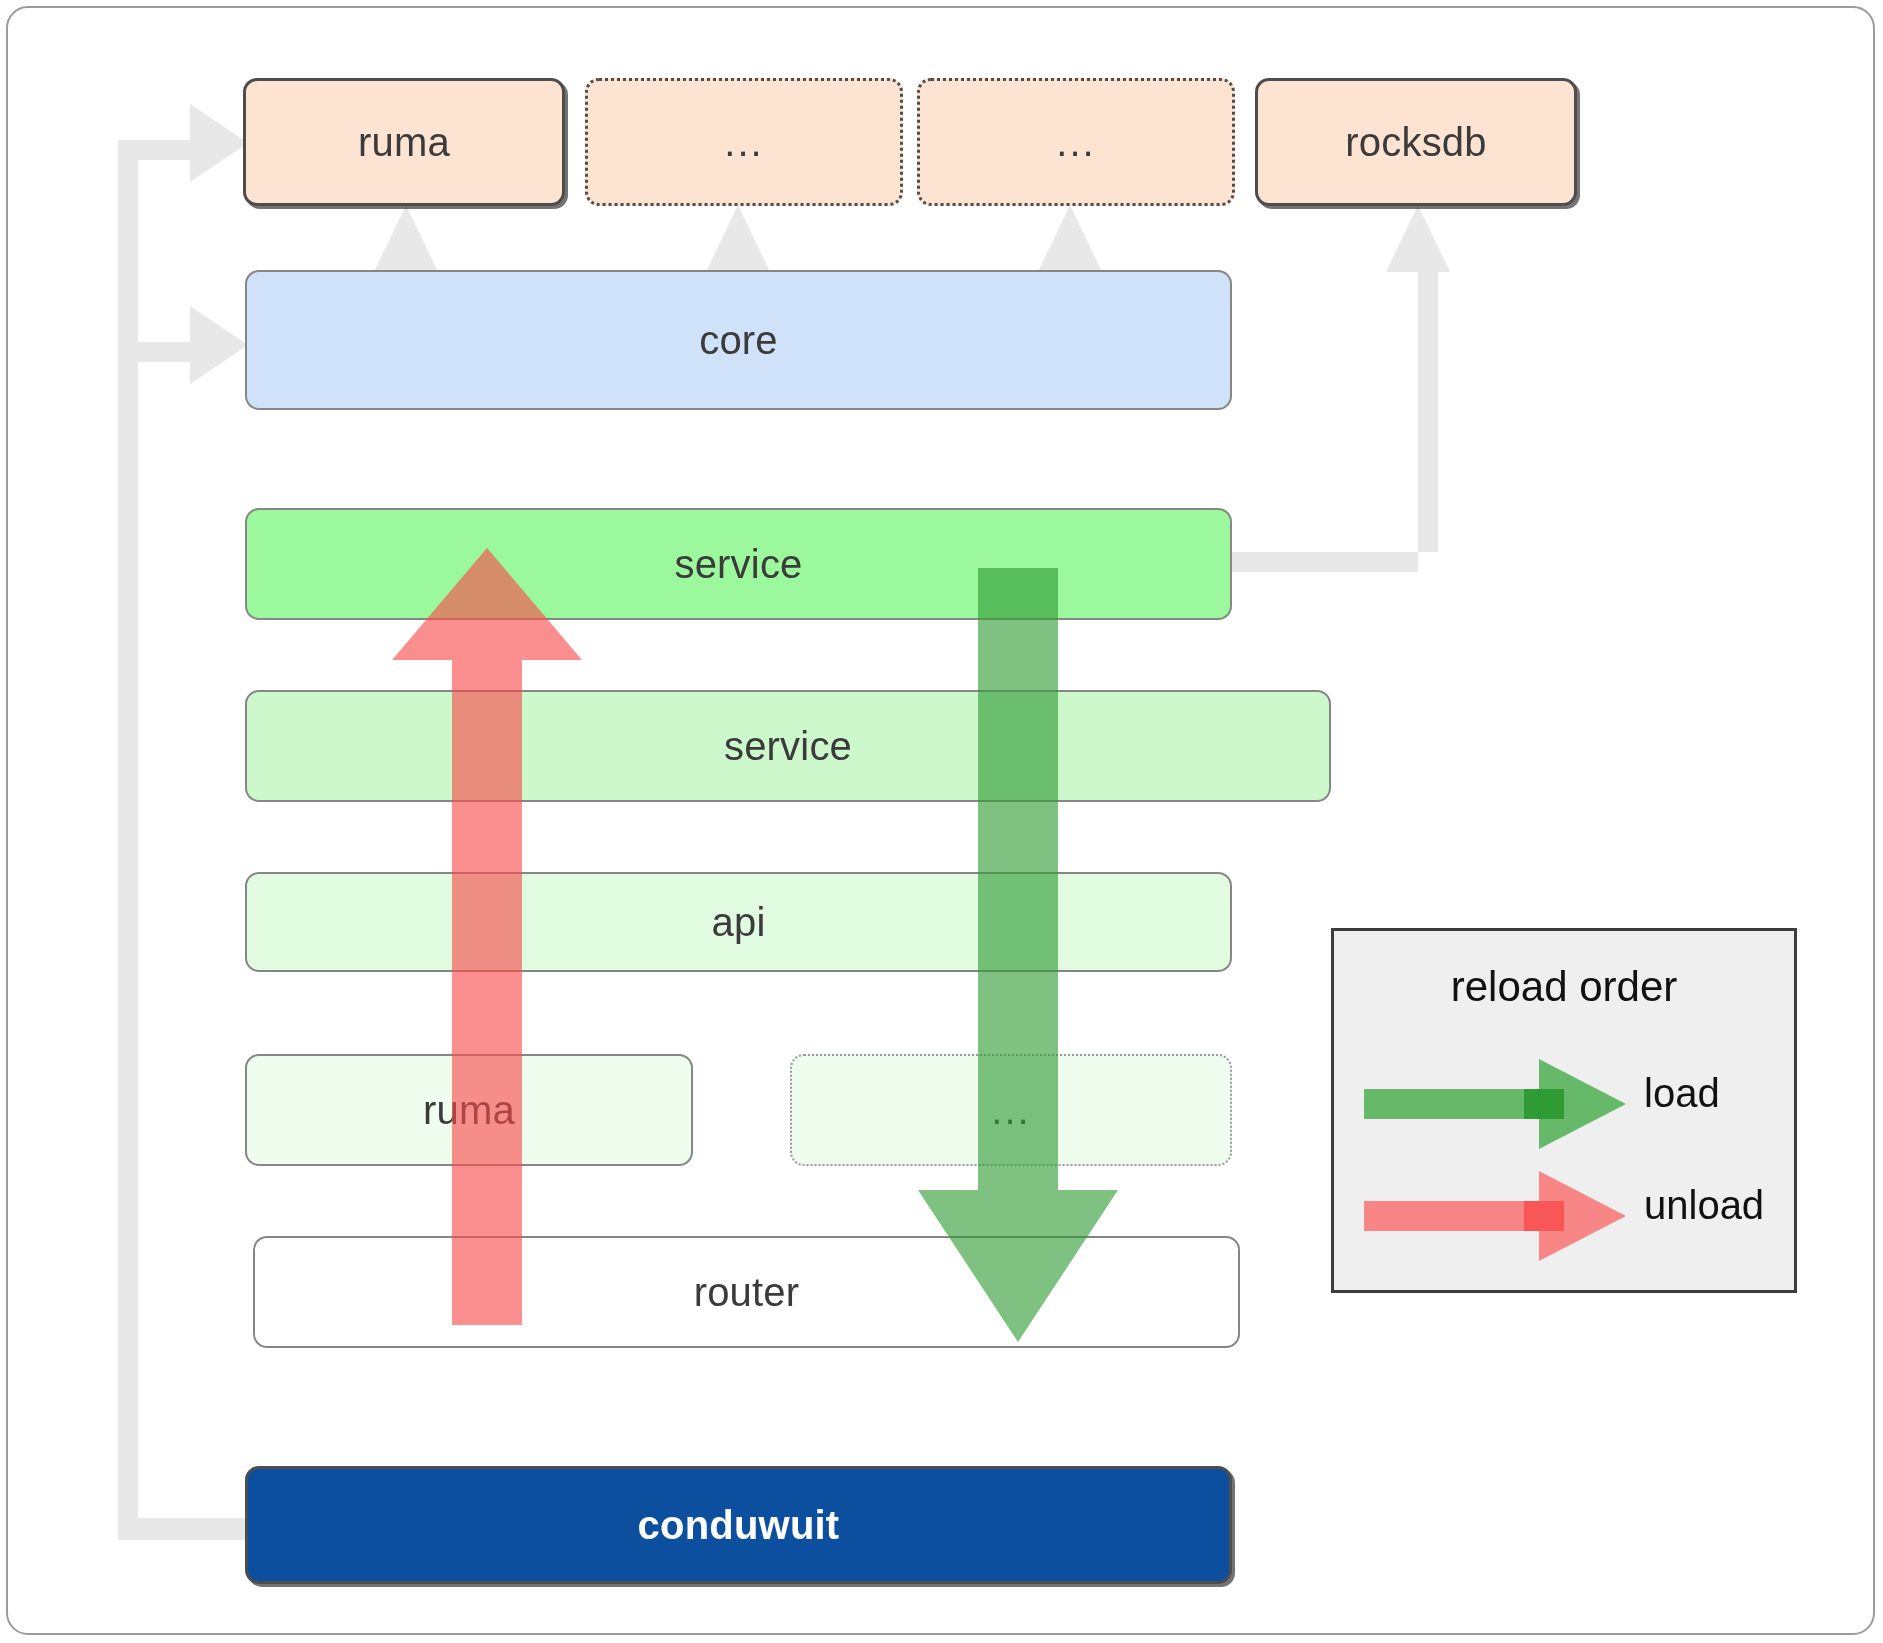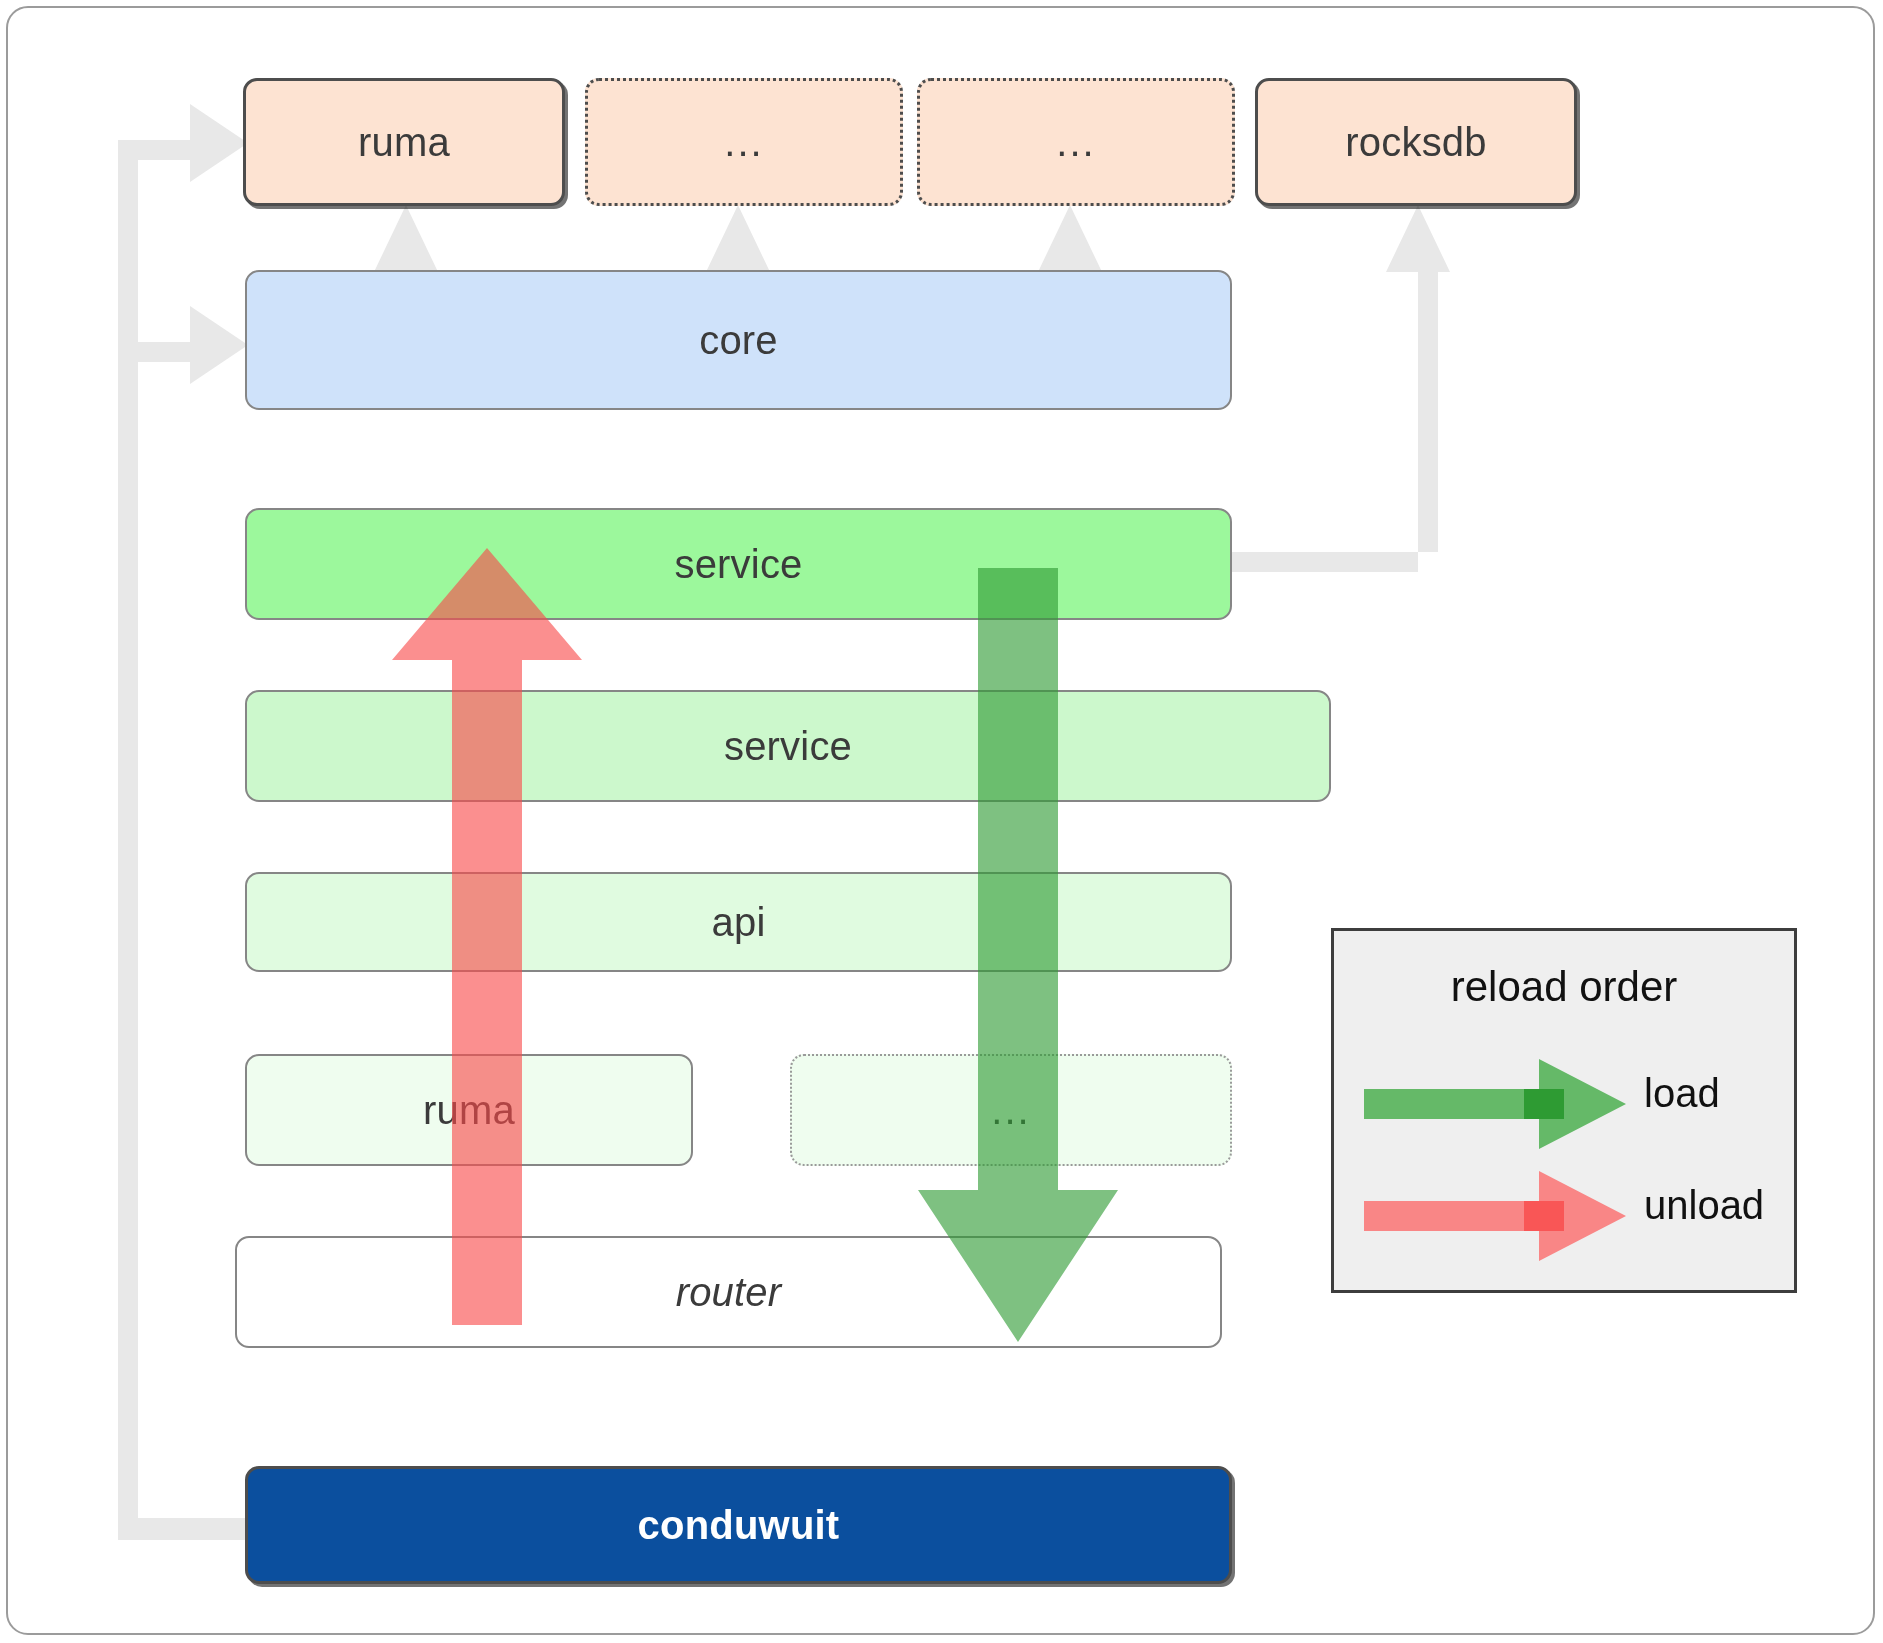--- a/index.html
+++ b/index.html
@@ -192,21 +192,21 @@
   </div>
 
   <div class="node thin" style="left:245px; top:1054px; width:448px; height:112px; background:#effdef;">
     <span>ruma</span>
   </div>
 
   <div class="node dotted-thin" style="left:790px; top:1054px; width:442px; height:112px; background:#effdef;">
     <span class="ellipsis">...</span>
   </div>
 
-  <div class="node thin" style="left:235px; top:1236px; width:987px; height:112px; background:#ffffff;font-style:italic;">
+  <div class="node thin" style="left:253px; top:1236px; width:987px; height:112px; background:#ffffff;">
     <span>router</span>
   </div>
 
   <div class="node solid shadow" style="left:245px; top:1466px; width:987px; height:118px; background:#0b4f9e; color:#ffffff; font-weight:bold;">
     <span>conduwuit</span>
   </div>
 
   <svg class="layer" id="flow-layer" viewBox="0 0 1883 1643">
 
     <g opacity="0.62">

